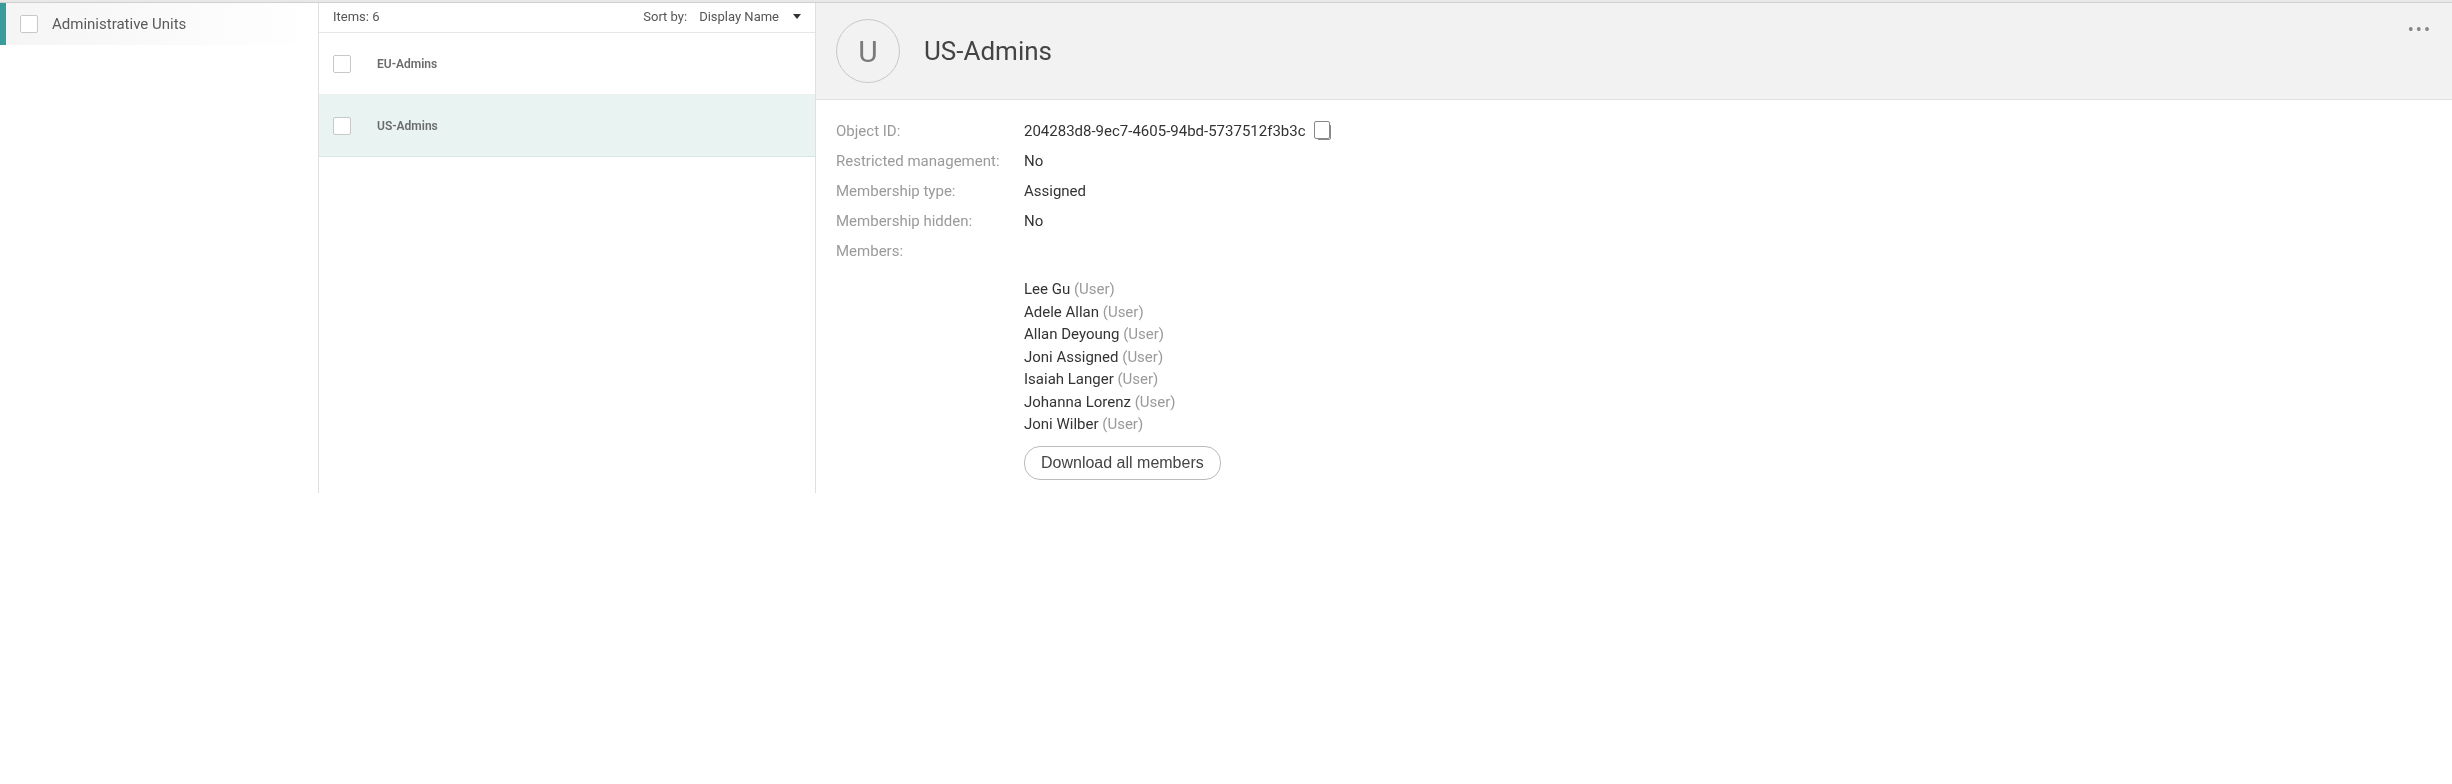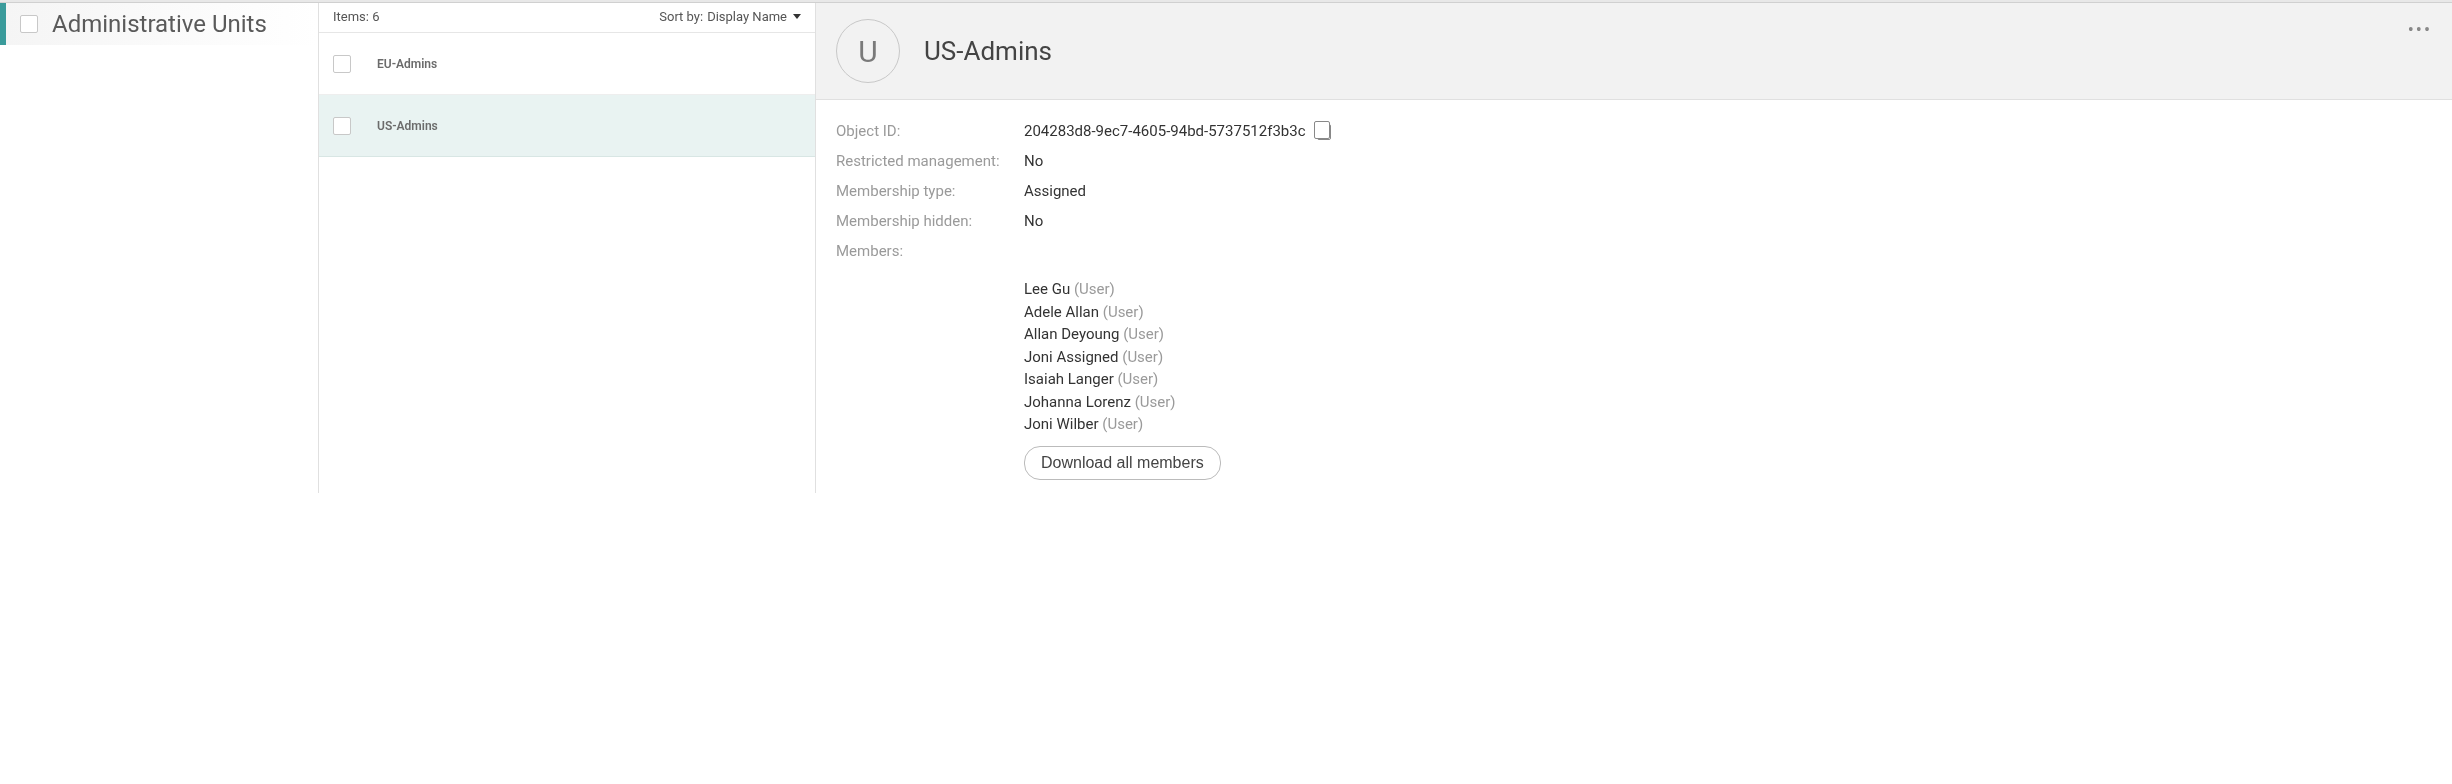--- a/index.html
+++ b/index.html
@@ -39,21 +39,21 @@
     }
     .sidebar-checkbox {
       width: 18px;
       height: 18px;
       border: 1.5px solid #c8c8c8;
       border-radius: 2px;
       margin: 0 14px 0 14px;
       background: #fff;
     }
     .sidebar-label {
-      font-size: 24px;
+      font-size: 15px;
       color: #5a5a5a;
       font-weight: 400;
     }
     
     .list-panel {
       width: 498px;
       border-left: 1px solid #e0e0e0;
       border-right: 1px solid #e0e0e0;
       flex-shrink: 0;
       background: #fff;
@@ -64,21 +64,21 @@
       align-items: center;
       padding: 6px 14px 8px 14px;
       border-bottom: 1px solid #e6e6e6;
       font-size: 13px;
       color: #555;
     }
     .sort-control {
       cursor: pointer;
       display: flex;
       align-items: center;
-      gap: 4px;
+      gap: 12px;
     }
     .caret-down {
       width: 0;
       height: 0;
       border-left: 4px solid transparent;
       border-right: 4px solid transparent;
       border-top: 5px solid #333;
       display: inline-block;
       margin-left: 2px;
     }

